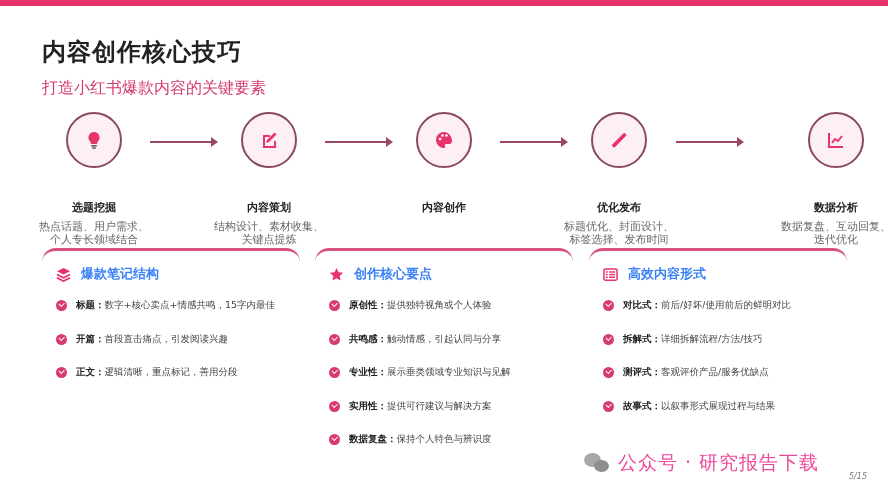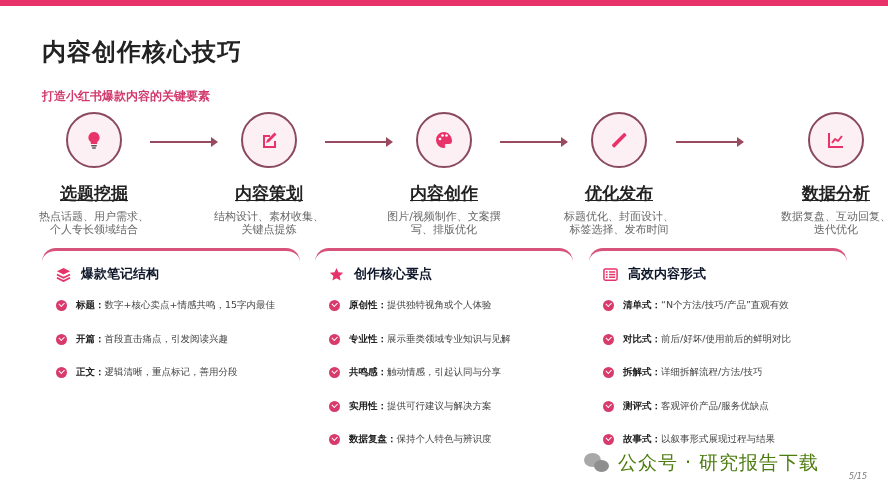--- a/index.html
+++ b/index.html
@@ -4,59 +4,59 @@
 <style>
   html, body { margin: 0; padding: 0; }
   body {
     width: 888px; height: 500px; overflow: hidden; position: relative;
     background: #ffffff;
     font-family: "DejaVu Sans", "Liberation Sans", sans-serif;
     color: #333;
   }
   .topbar { position: absolute; left: 0; top: 0; width: 888px; height: 6px; background: #e8336a; }
   .title { position: absolute; left: 42px; top: 36px; font-size: 24px; font-weight: bold; color: #222; letter-spacing: 1px; }
-  .subtitle { position: absolute; left: 42px; top: 88px; font-size: 12px; color: #d23a6e; font-weight: bold; }
+  .subtitle { position: absolute; left: 42px; top: 78px; font-size: 16px; color: #d23a6e; font-weight: normal; }
 
   .step { position: absolute; top: 112px; width: 130px; text-align: center; }
   .circle {
     width: 52px; height: 52px; border-radius: 50%;
     border: 2px solid #8a4a5e; background: #fdf0f4;
     margin: 0 auto; display: flex; align-items: center; justify-content: center;
   }
   .circle svg { width: 20px; height: 20px; }
-  .step-title { margin-top: 14px; font-size: 17px; font-weight: bold; color: #222; text-decoration: underline; }
+  .step-title { margin-top: 32px; font-size: 11px; font-weight: bold; color: #222; }
   .step-desc { margin-top: 5px; font-size: 11px; color: #666; line-height: 13px; padding: 0 6px; }
 
   .arrow { position: absolute; top: 141px; height: 2px; background: #9a4a60; }
   .arrow::after {
     content: ""; position: absolute; right: -2px; top: -4px;
     border-left: 7px solid #9a4a60; border-top: 5px solid transparent; border-bottom: 5px solid transparent;
   }
 
   .card {
     position: absolute; top: 248px; width: 258px; height: 160px;
     border-top: 3px solid #d7537c; border-radius: 14px 14px 0 0;
     background: #fff;
   }
   .card-head { display: flex; align-items: center; margin: 14px 0 0 14px; }
   .card-head svg { width: 15px; height: 15px; margin-right: 10px; }
-  .card-title { font-size: 13px; font-weight: bold; color: #0f172a; }
+  .card-title { font-size: 13px; font-weight: bold; color: #3b82f6; }
   .card-list { list-style: none; margin: 10px 0 0 14px; padding: 0; }
   .card-list li { display: flex; align-items: center; height: 21.5px; font-size: 9.5px; color: #444; margin-top: 12px; }
   .check {
     width: 11px; height: 11px; border-radius: 50%; background: #d83a6c;
     margin-right: 9px; flex-shrink: 0; position: relative;
   }
   .check::after {
     content: ""; position: absolute; left: 3px; top: 2px; width: 4px; height: 2.5px;
     border-left: 1.3px solid #fff; border-bottom: 1.3px solid #fff; transform: rotate(-45deg);
   }
   .item-label { font-weight: bold; color: #222; }
 
-  .watermark { position: absolute; left: 584px; top: 450px; display: flex; align-items: center; font-size: 19px; color: #4d7c0f; letter-spacing: 1px; }
+  .watermark { position: absolute; left: 584px; top: 450px; display: flex; align-items: center; font-size: 19px; color: #ec4899; letter-spacing: 1px; }
   .wm-icon { width: 28px; height: 22px; margin-right: 6px; position: relative; }
   .wm-icon span { position: absolute; border-radius: 50%; background: #a8a8a8; }
   .page-num { position: absolute; left: 849px; top: 472px; font-size: 8px; color: #777; font-style: italic; }
 </style>
 </head>
 <body>
 
 <div class="topbar"></div>
 <div class="title">内容创作核心技巧</div>
 <div class="subtitle">打造小红书爆款内容的关键要素</div>
@@ -89,21 +89,20 @@
 <div class="step" style="left:379px;">
   <div class="circle">
     <svg viewBox="0 0 20 20">
       <path d="M10 2a8 8 0 1 0 0 16c1.3 0 1.6-1 1-2-.6-1 0-2 1.2-2H15a3 3 0 0 0 3-3c0-5-3.6-9-8-9z" fill="#e8336a"></path>
       <circle cx="6" cy="9" r="1.3" fill="#fff"></circle>
       <circle cx="8.5" cy="5.5" r="1.3" fill="#fff"></circle>
       <circle cx="12.5" cy="5.5" r="1.3" fill="#fff"></circle>
     </svg>
   </div>
   <div class="step-title">内容创作</div>
-  <div class="step-desc">图片/视频制作、文案撰写、排版优化</div>
 </div>
 <div class="arrow" style="left:500px;width:66px;"></div>
 
 <div class="step" style="left:554px;">
   <div class="circle">
     <svg viewBox="0 0 20 20">
       <rect x="8.5" y="1" width="3.6" height="18" rx="1" transform="rotate(45 10 10)" fill="#e8336a"></rect>
     </svg>
   </div>
   <div class="step-title">优化发布</div>
@@ -158,27 +157,27 @@
     <span class="card-title">创作核心要点</span>
   </div>
   <ul class="card-list">
     <li>
         <span class="check"></span>
         <span class="item-label">原创性：</span>
         <span>提供独特视角或个人体验</span>
       </li>
     <li>
         <span class="check"></span>
+        <span class="item-label">共鸣感：</span>
+        <span>触动情感，引起认同与分享</span>
+      </li>
+    <li>
+        <span class="check"></span>
         <span class="item-label">专业性：</span>
         <span>展示垂类领域专业知识与见解</span>
-      </li>
-    <li>
-        <span class="check"></span>
-        <span class="item-label">共鸣感：</span>
-        <span>触动情感，引起认同与分享</span>
       </li>
     <li>
         <span class="check"></span>
         <span class="item-label">实用性：</span>
         <span>提供可行建议与解决方案</span>
       </li>
     <li>
         <span class="check"></span>
         <span class="item-label">数据复盘：</span>
         <span>保持个人特色与辨识度</span>
@@ -195,25 +194,20 @@
       <rect x="3" y="7.3" width="2" height="1.6" fill="#e8336a"></rect>
         <rect x="6.5" y="7.3" width="6.5" height="1.6" fill="#e8336a"></rect>
       <rect x="3" y="10.1" width="2" height="1.6" fill="#e8336a"></rect>
         <rect x="6.5" y="10.1" width="6.5" height="1.6" fill="#e8336a"></rect>
     </svg>
     <span class="card-title">高效内容形式</span>
   </div>
   <ul class="card-list">
     <li>
         <span class="check"></span>
-        <span class="item-label">清单式：</span>
-        <span>“N个方法/技巧/产品”直观有效</span>
-      </li>
-    <li>
-        <span class="check"></span>
         <span class="item-label">对比式：</span>
         <span>前后/好坏/使用前后的鲜明对比</span>
       </li>
     <li>
         <span class="check"></span>
         <span class="item-label">拆解式：</span>
         <span>详细拆解流程/方法/技巧</span>
       </li>
     <li>
         <span class="check"></span>

